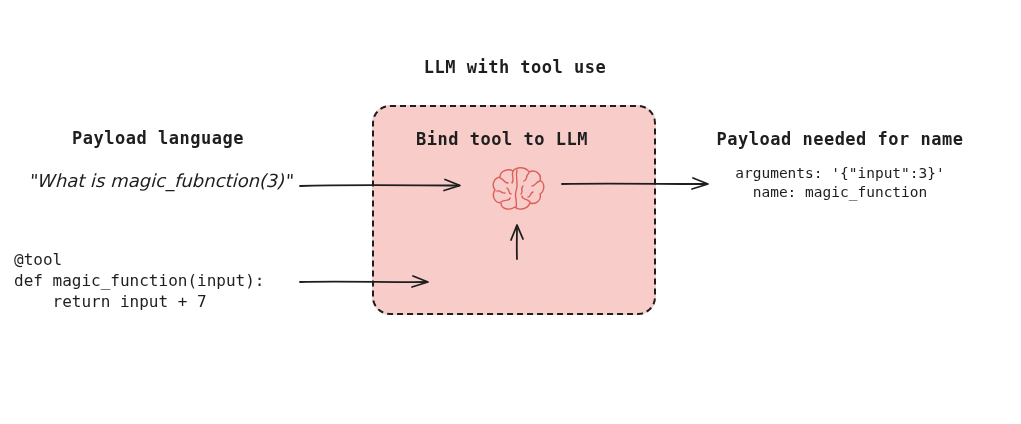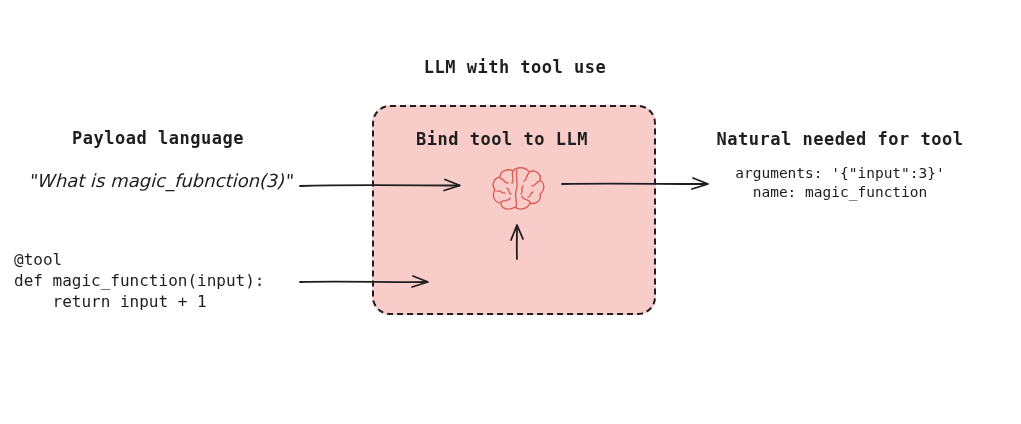--- a/index.html
+++ b/index.html
@@ -93,21 +93,21 @@
 <div class="canvas">
 
   <div class="abs mono-heading diagram-title">LLM with tool use</div>
 
   <div class="abs mono-heading nl-heading">Payload language</div>
 
   <div class="abs quote">"What is magic_fubnction(3)"</div>
 
   <div class="abs code-block">@tool
 def magic_function(input):
-    return input + 1</div>
+    return input + 7</div>
 
   <div class="abs bind-box"></div>
 
   <div class="abs mono-heading box-heading">Bind tool to LLM</div>
 
   <div class="abs brain-wrap">
     <svg class="brain-art" viewBox="0 0 56 46" aria-hidden="true">
       <path d="M6,24 C2,19 5,12 11,11 C11,5 19,2 24,5 C28,0 37,1 40,6 C46,3 53,8 51,14 C56,17 56,25 51,28 C53,34 47,39 41,37 C39,43 30,45 26,41 C20,45 12,43 12,37 C6,37 2,30 6,24 Z"></path>
       <path d="M28,4 C26,12 30,18 27,25 C25,31 29,36 27,42"></path>
       <path d="M24,5 C22,10 26,13 23,17"></path>
@@ -117,21 +117,21 @@
       <path d="M12,36 C16,33 20,36 21,32"></path>
       <path d="M41,36 C38,32 33,34 33,30"></path>
       <path d="M18,22 C21,24 19,27 22,28"></path>
       <path d="M34,20 C31,23 35,25 32,28"></path>
       <path d="M8,25 C12,24 13,28 16,27"></path>
       <path d="M44,26 C41,27 42,31 39,31"></path>
     </svg>
   </div>
 
 
-  <div class="abs mono-heading payload-heading">Natural needed for tool</div>
+  <div class="abs mono-heading payload-heading">Payload needed for name</div>
 
   <div class="abs payload-block">arguments: '{"input":3}'
 name: magic_function</div>
 
   <svg class="abs arrow-layer" viewBox="0 0 1021 424">
     <g>
       <path d="M300,186 C345,184.5 420,185.5 459,185.5"></path>
       <polyline points="445,179.5 460,185.5 444,190.5"></polyline>
     </g>
     <g>

